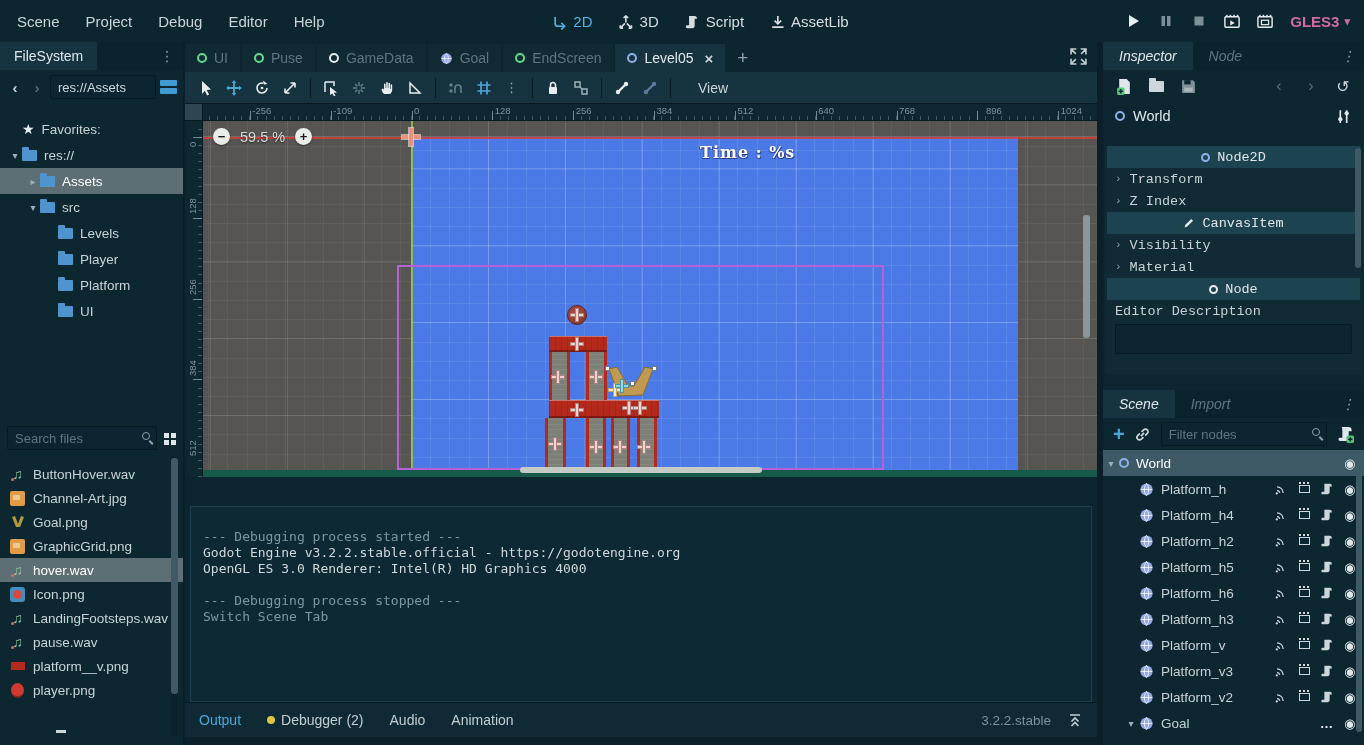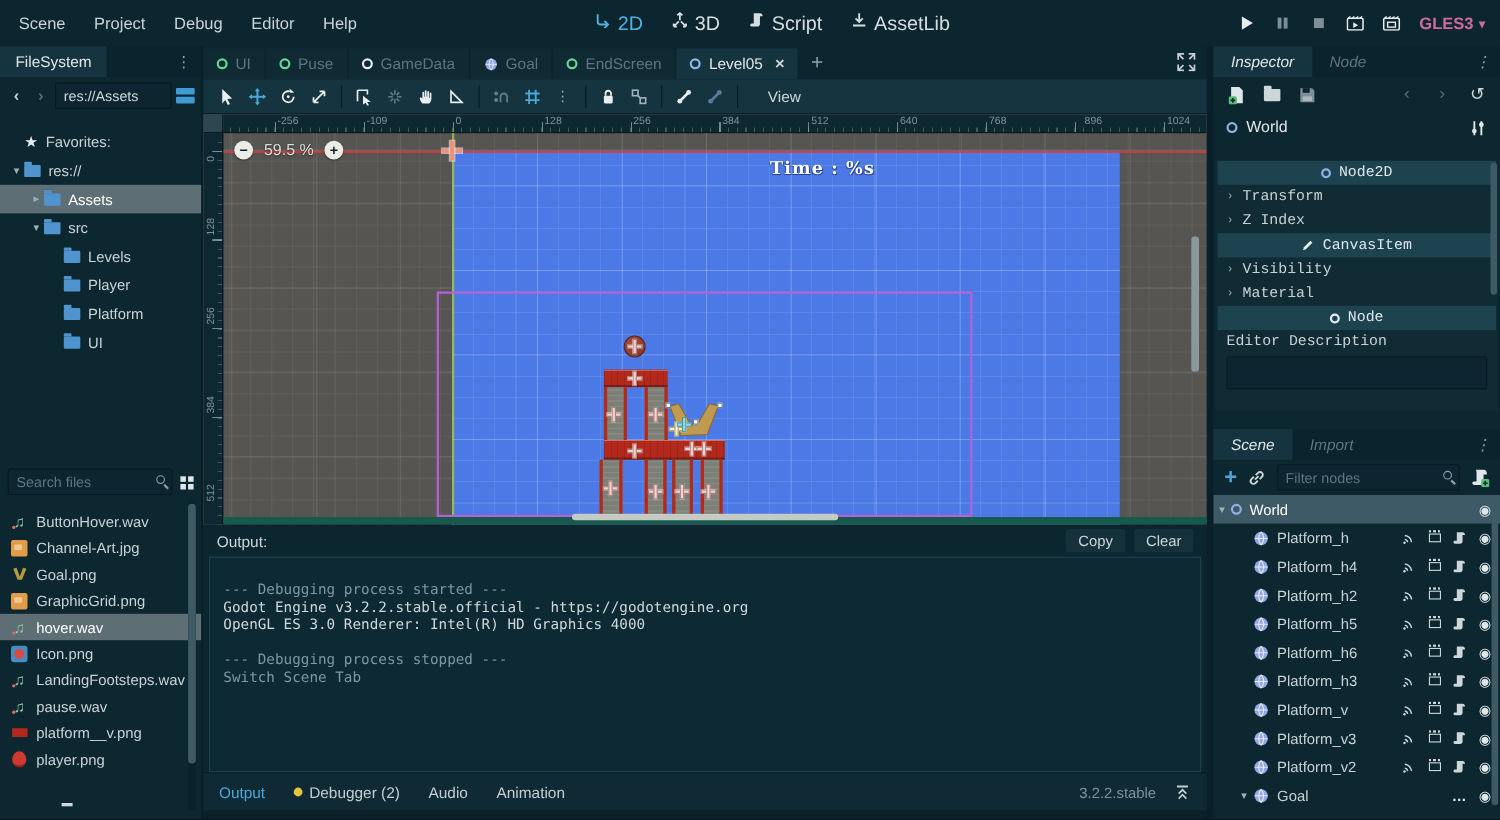--- a/index.html
+++ b/index.html
@@ -12,21 +12,21 @@
   }
   *{box-sizing:border-box;margin:0;padding:0;}
   body{background:#000;font-family:"Liberation Sans",sans-serif;}
   .window{position:relative;width:1364px;height:745px;background:var(--bg-win);overflow:hidden;color:var(--txt);font-size:14px;}
 
   
   .topbar{position:absolute;left:0;top:0;width:1364px;height:42px;background:var(--bg-top);display:flex;align-items:center;}
   .menus{display:flex;gap:8px;padding-left:8px;}
   .menu-item{padding:4px 9px;color:#c9d4d8;font-size:15px;cursor:default;}
   .workspace{position:absolute;left:50%;transform:translateX(-44%);display:flex;gap:14px;align-items:center;}
-  .ws-item{display:flex;align-items:flex-start;gap:6px;color:#d5dde0;font-size:18px;padding:3px 6px;}
+  .ws-item{display:flex;align-items:flex-end;gap:6px;color:#d5dde0;font-size:15px;padding:3px 6px;}
   .ws-item.active{color:#4fb2e3;}
   .svgic{width:15px;height:15px;display:inline-block;vertical-align:middle;}
   .playback{position:absolute;right:14px;display:flex;align-items:center;gap:17px;}
   .pb{width:16px;height:16px;display:flex;align-items:center;justify-content:center;}
   .gles{display:flex;align-items:center;gap:5px;color:var(--pink);font-weight:bold;font-size:15px;}
   .gles .caret{font-size:11px;}
 
   
   .leftdock{position:absolute;left:0;top:42px;width:183px;height:703px;background:var(--bg-dock);}
   .center{position:absolute;left:185px;top:42px;width:912px;height:703px;background:var(--bg-dock);}
@@ -595,25 +595,20 @@
         <div class="vscroll"></div>
         <div class="zoomctrl">
           <span class="zbtn">−</span>
           <span class="zlabel">59.5 %</span>
           <span class="zbtn">+</span>
         </div>
       </div>
     </div>
 
     <div class="outpanel">
-      <div class="outhead">
-        <span class="outtitle">Output:</span>
-        <span class="outbtn">Copy</span>
-        <span class="outbtn">Clear</span>
-      </div>
       <div class="outlog" id="output-lines">
           <div class="logline muted">--- Debugging process started ---</div>
           <div class="logline">Godot Engine v3.2.2.stable.official - https://godotengine.org</div>
           <div class="logline">OpenGL ES 3.0 Renderer: Intel(R) HD Graphics 4000</div>
           <div class="logline"></div>
           <div class="logline muted">--- Debugging process stopped ---</div>
           <div class="logline muted">Switch Scene Tab</div>
         </div>
     </div>
 

